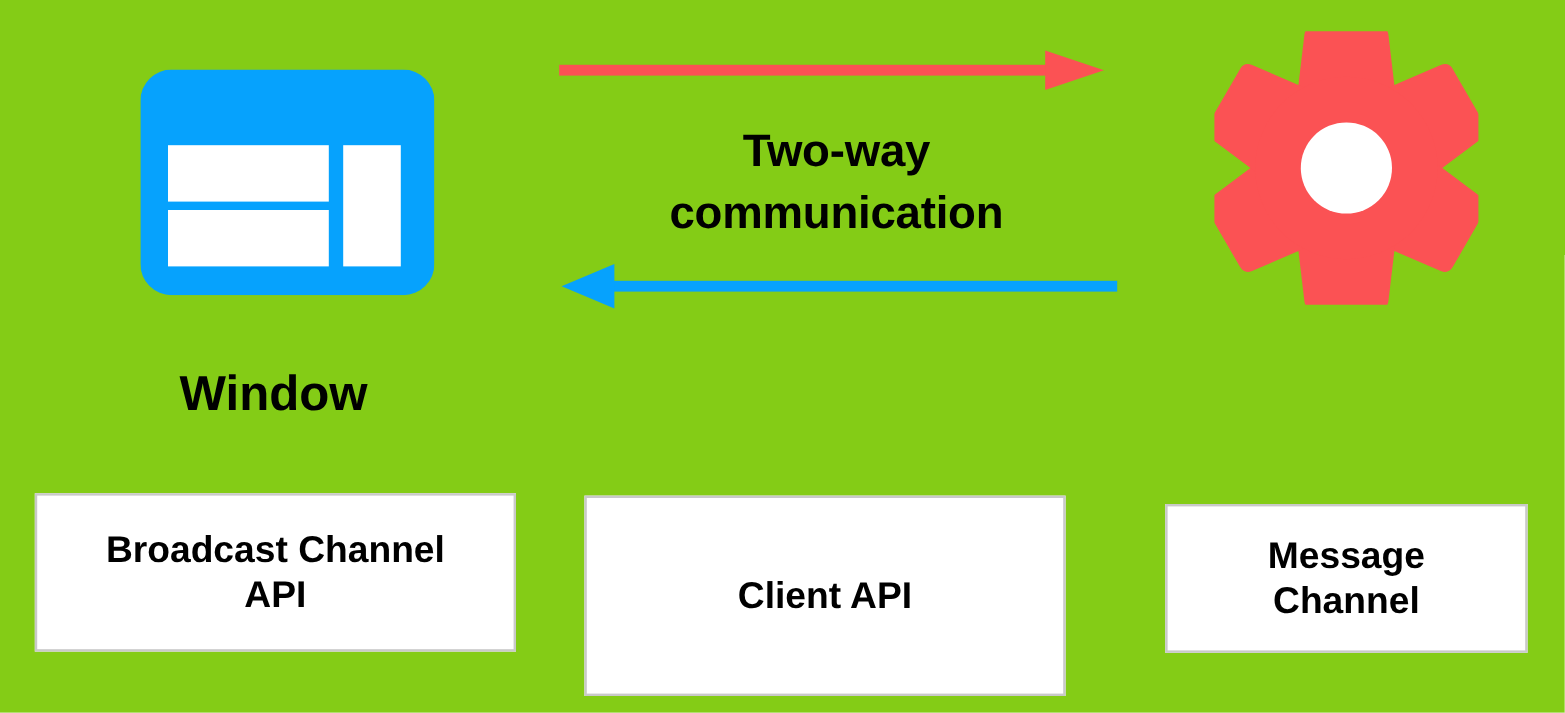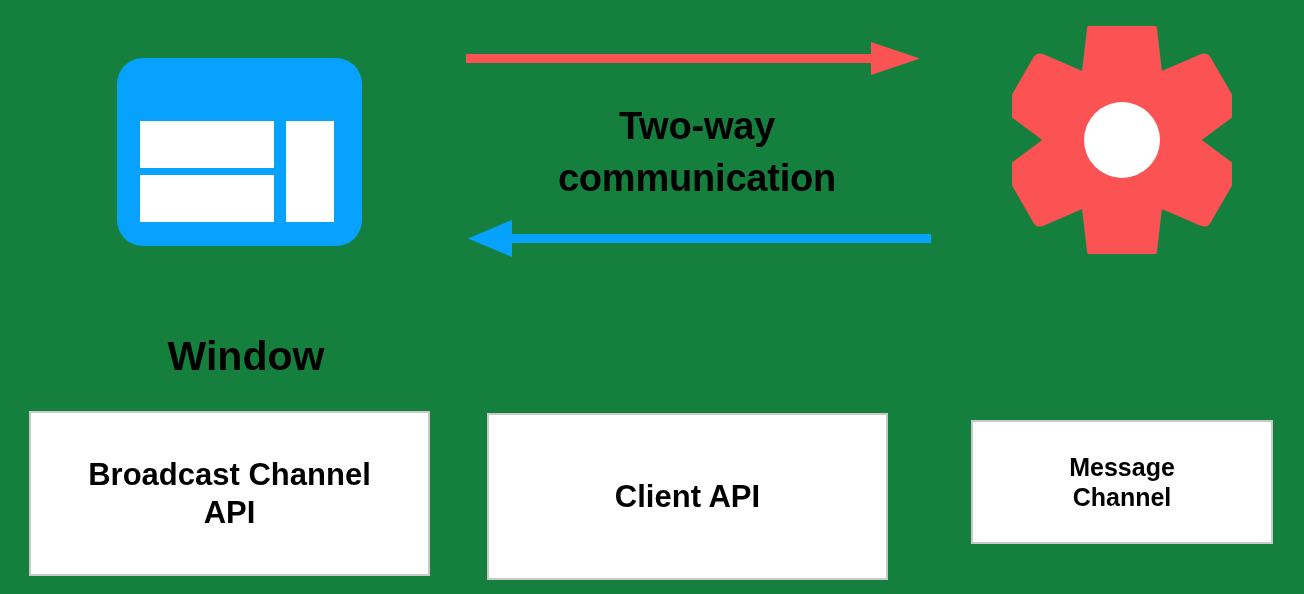--- a/index.html
+++ b/index.html
@@ -7,21 +7,21 @@
     padding: 0;
     background: #ffffff;
   }
   body {
     font-family: "Liberation Sans", sans-serif;
   }
   #canvas {
     position: relative;
     width: 1304px;
     height: 594px;
-    background: #15803d;
+    background: #84cc16;
     overflow: hidden;
   }
 
   
   #window-icon {
     position: absolute;
     left: 117px;
     top: 58px;
     width: 245px;
     height: 188px;
@@ -73,24 +73,23 @@
   
   .node-label {
     position: absolute;
     text-align: center;
     font-size: 41px;
     font-weight: bold;
     color: #000000;
     white-space: nowrap;
   }
   #label-window {
-    left: 96px;
+    left: 78px;
     top: 305px;
     width: 300px;
-    margin-top: 28px;
   }
   #label-worker {
     left: 1000px;
     top: 297px;
     width: 250px;
   }
 
   
   .api-box {
     position: absolute;
@@ -102,36 +101,36 @@
     justify-content: center;
     text-align: center;
     color: #000000;
     font-weight: bold;
     line-height: 1.22;
   }
   #api-box-0 {
     left: 29px;
     top: 411px;
     width: 401px;
-    height: 165px;
+    height: 132px;
     font-size: 31px;
   }
   #api-box-1 {
     left: 487px;
     top: 413px;
     width: 401px;
     height: 167px;
     font-size: 31px;
   }
   #api-box-2 {
     left: 971px;
     top: 420px;
     width: 302px;
     height: 124px;
-    font-size: 25px;
+    font-size: 31px;
   }
   .api-box-label {
     display: block;
     padding: 0 8px;
     white-space: pre-line;
   }
 </style>
 </head>
 <body>
 

